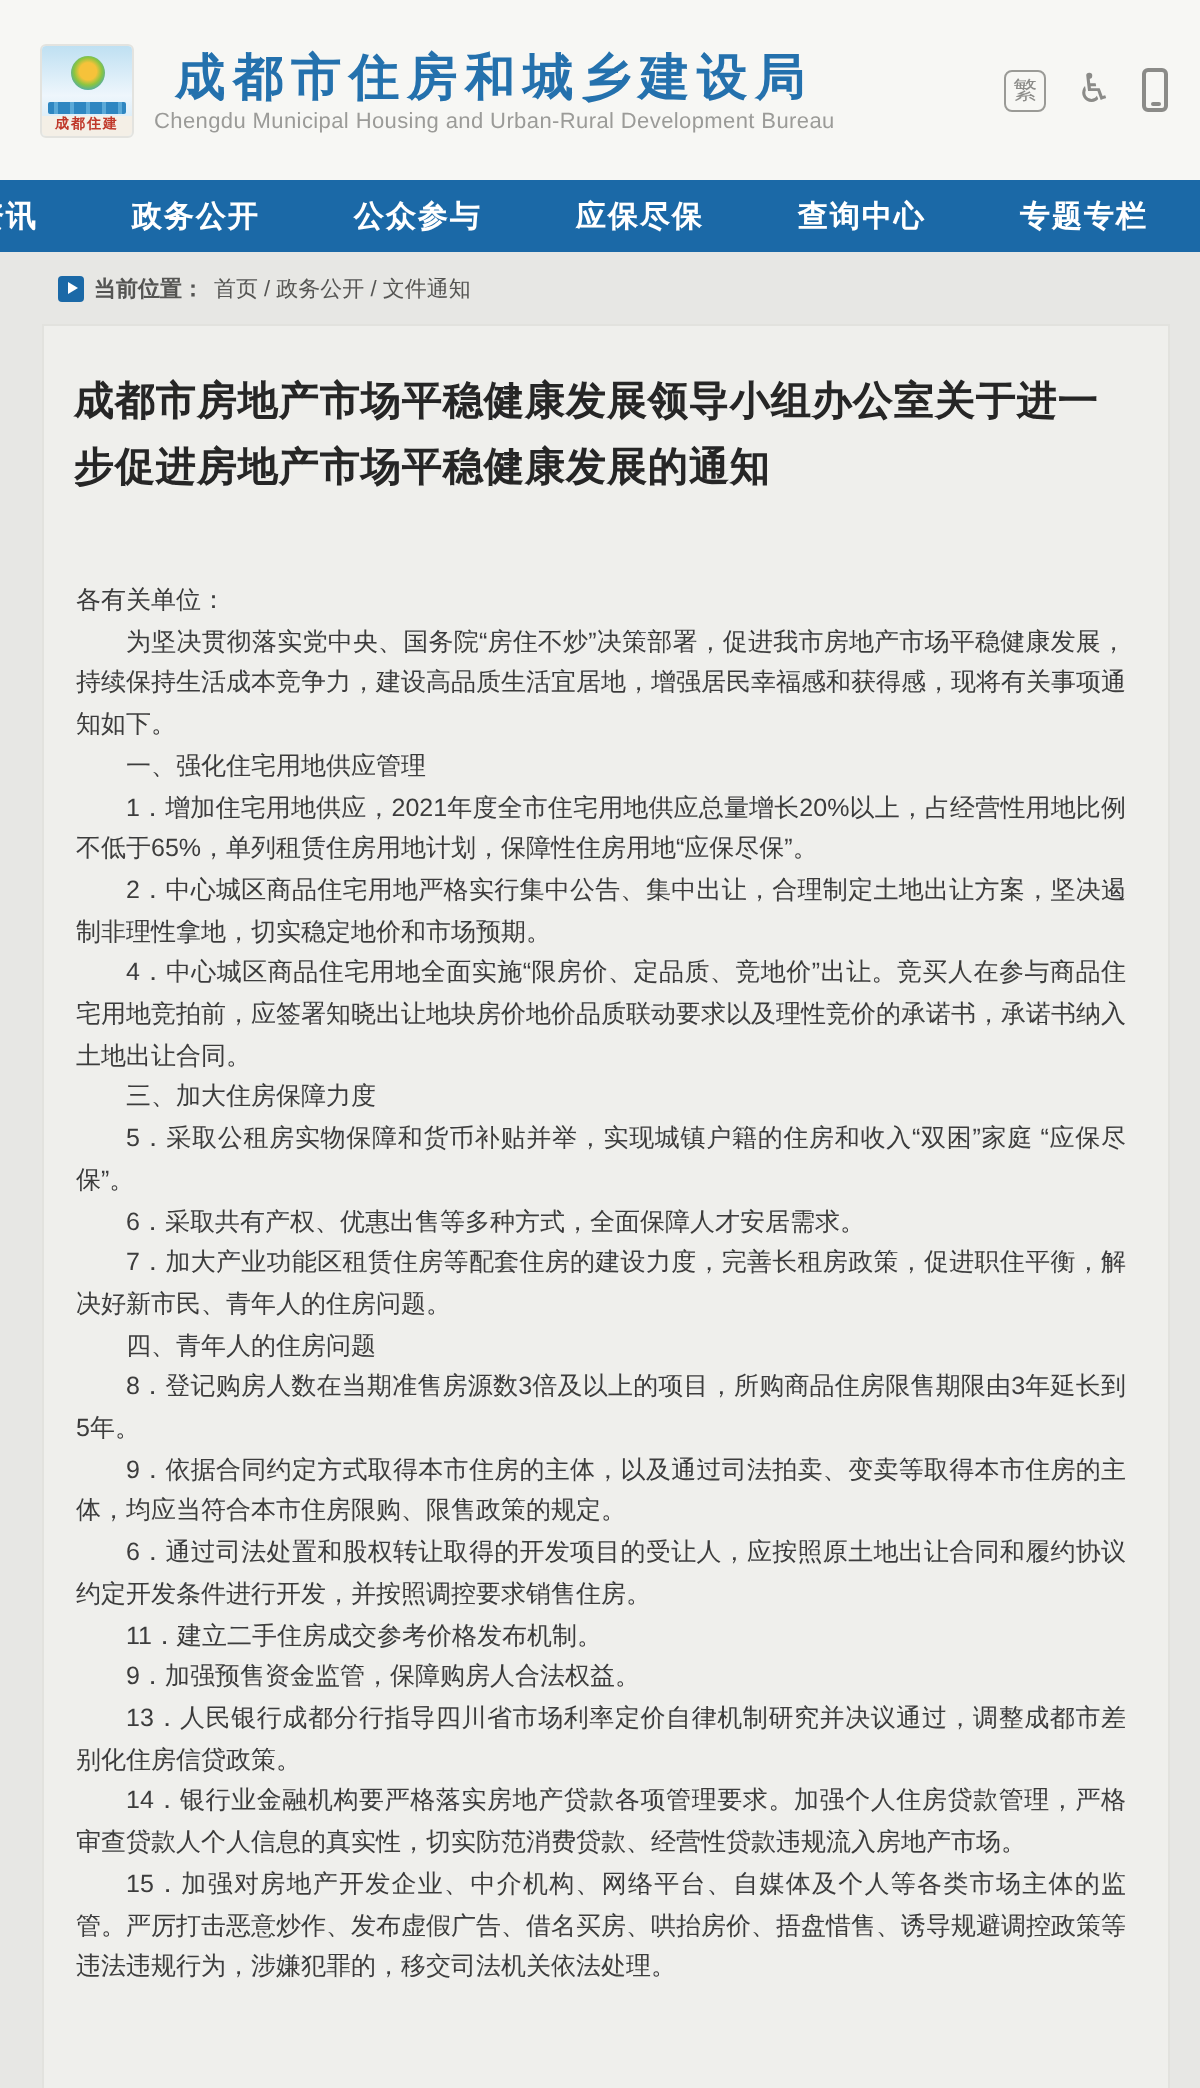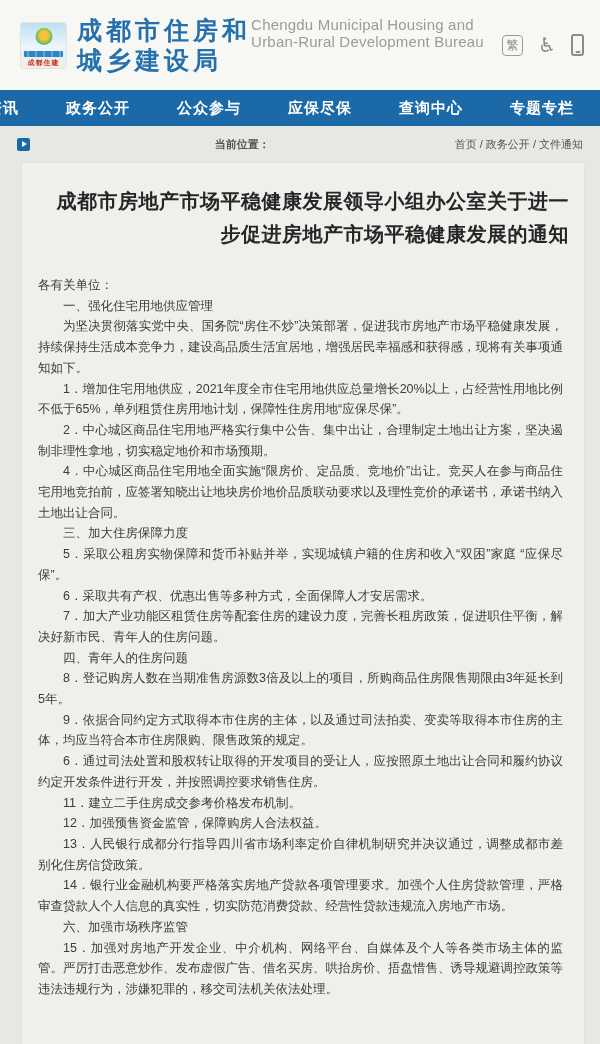--- a/index.html
+++ b/index.html
@@ -32,26 +32,26 @@
     width: 17px; height: 17px; border-radius: 50%;
     background: radial-gradient(circle at 50% 45%, #f6c23a 0 34%, #8bc540 55%, #35a1d4 85%);
   }
   .logo-skyline { position: absolute; bottom: 11px; left: 3px; right: 3px; height: 6px;
     background: repeating-linear-gradient(90deg,#2e86c1 0 3px,#5aa9d8 3px 5px,#2e86c1 5px 8px); border-radius: 1px; }
   .logo-text {
     position: absolute; bottom: 0; width: 100%;
     text-align: center; font-size: 7px; font-weight: bold; color: #c0392b;
     letter-spacing: 1px; line-height: 10px; background: #f4efe6;
   }
-  .titles { display: flex; flex-direction: row; }
+  .titles { display: flex; flex-direction: column; text-align: center; }
   .site-title {
     font-size: 25px; font-weight: bold; color: #2471ad;
     letter-spacing: 4px; line-height: 30px;
   }
-  .site-subtitle { font-size: 15px; color: #9b9b98; letter-spacing: 0.2px; margin-top: 1px; }
+  .site-subtitle { font-size: 11px; color: #9b9b98; letter-spacing: 0.2px; margin-top: 1px; }
   .header-icons { margin-left: auto; display: flex; align-items: center; gap: 15px; color: #8b8b88; }
   .zh-toggle {
     width: 21px; height: 21px; border: 1px solid #9a9a96; border-radius: 4px;
     font-size: 12px; display: flex; align-items: center; justify-content: center;
     color: #8b8b88; cursor: pointer;
   }
   .wheel-icon { font-size: 20px; line-height: 20px; cursor: pointer; }
   .phone-icon {
     width: 13px; height: 22px; border: 2px solid #8b8b88; border-radius: 3px;
     position: relative; cursor: pointer;
@@ -66,22 +66,22 @@
     display: flex; align-items: center; justify-content: space-between;
     padding-right: 26px; overflow: hidden;
   }
   .nav-item {
     color: #ffffff; font-size: 15px; font-weight: bold;
     letter-spacing: 1px; white-space: nowrap; cursor: pointer;
   }
   .nav-item:first-child { margin-left: -13px; }
   
   .breadcrumb-row {
-    height: 36px; display: flex; align-items: center; justify-content: space-between;
-    padding: 0 17px; font-size: 11px; color: #555553; gap: 5px;
+    height: 36px; display: flex; align-items: center; justify-content: flex-start;
+    padding: 0 29px; font-size: 11px; color: #555553; gap: 5px;
   }
   .crumb-icon {
     width: 13px; height: 13px; background: #1b69a7; border-radius: 2px;
     display: flex; align-items: center; justify-content: center; flex: 0 0 auto;
   }
   .crumb-icon::after {
     content: ""; width: 0; height: 0;
     border-left: 5px solid #ffffff; border-top: 3.5px solid transparent; border-bottom: 3.5px solid transparent;
     margin-left: 1px;
   }
@@ -91,30 +91,30 @@
   .panel {
     margin: 0 15px 0 21px;
     background: #efefec;
     border: 1px solid #e2e2de;
     border-bottom: none;
     height: 882px;
     padding: 0 9px;
     overflow: hidden;
   }
   .article-title {
-    text-align: right; font-weight: bold; font-size: 20px; color: #262626;
+    text-align: left; font-weight: bold; font-size: 20px; color: #262626;
     line-height: 33px; padding: 22px 6px 13px; letter-spacing: 0.5px;
   }
   .doc {
     padding: 11px 12px 0 7px;
     font-size: 12.5px; line-height: 20.7px; color: #3c3c3c;
     text-align: justify;
   }
   .doc p { text-indent: 2em; margin: 0; }
-  .doc p.salutation { text-indent: 0; }
+  .doc p.salutation { text-indent: 0; margin-top: 15px; }
 </style>
 </head>
 <body>
 
 <div class="header">
   <div class="logo">
     <div class="logo-sky"></div>
     <div class="logo-swirl"></div>
     <div class="logo-skyline"></div>
     <div class="logo-text">成都住建</div>
@@ -142,33 +142,32 @@
 <div class="breadcrumb-row">
   <span class="crumb-icon"></span>
   <span class="crumb-label">当前位置：</span>
   <span class="crumb-path">首页 / 政务公开 / 文件通知</span>
 </div>
 
 <div class="panel">
   <div class="article-title">成都市房地产市场平稳健康发展领导小组办公室关于进一步促进房地产市场平稳健康发展的通知</div>
   <div class="doc" id="doc-body">
     <p class="salutation">各有关单位：</p>
-  <p>一、强化住宅用地供应管理</p>
-      <p>为坚决贯彻落实党中央、国务院“房住不炒”决策部署，促进我市房地产市场平稳健康发展，持续保持生活成本竞争力，建设高品质生活宜居地，增强居民幸福感和获得感，现将有关事项通知如下。</p>
+  <p>为坚决贯彻落实党中央、国务院“房住不炒”决策部署，促进我市房地产市场平稳健康发展，持续保持生活成本竞争力，建设高品质生活宜居地，增强居民幸福感和获得感，现将有关事项通知如下。</p>
+      <p>一、强化住宅用地供应管理</p>
       <p>1．增加住宅用地供应，2021年度全市住宅用地供应总量增长20%以上，占经营性用地比例不低于65%，单列租赁住房用地计划，保障性住房用地“应保尽保”。</p>
       <p>2．中心城区商品住宅用地严格实行集中公告、集中出让，合理制定土地出让方案，坚决遏制非理性拿地，切实稳定地价和市场预期。</p>
       <p>4．中心城区商品住宅用地全面实施“限房价、定品质、竞地价”出让。竞买人在参与商品住宅用地竞拍前，应签署知晓出让地块房价地价品质联动要求以及理性竞价的承诺书，承诺书纳入土地出让合同。</p>
       <p>三、加大住房保障力度</p>
       <p>5．采取公租房实物保障和货币补贴并举，实现城镇户籍的住房和收入“双困”家庭 “应保尽保”。</p>
       <p>6．采取共有产权、优惠出售等多种方式，全面保障人才安居需求。</p>
       <p>7．加大产业功能区租赁住房等配套住房的建设力度，完善长租房政策，促进职住平衡，解决好新市民、青年人的住房问题。</p>
       <p>四、青年人的住房问题</p>
       <p>8．登记购房人数在当期准售房源数3倍及以上的项目，所购商品住房限售期限由3年延长到5年。</p>
       <p>9．依据合同约定方式取得本市住房的主体，以及通过司法拍卖、变卖等取得本市住房的主体，均应当符合本市住房限购、限售政策的规定。</p>
       <p>6．通过司法处置和股权转让取得的开发项目的受让人，应按照原土地出让合同和履约协议约定开发条件进行开发，并按照调控要求销售住房。</p>
       <p>11．建立二手住房成交参考价格发布机制。</p>
-      <p>12．加强预售资金监管，保障购房人合法权益。</p>
+      <p>9．加强预售资金监管，保障购房人合法权益。</p>
       <p>13．人民银行成都分行指导四川省市场利率定价自律机制研究并决议通过，调整成都市差别化住房信贷政策。</p>
       <p>14．银行业金融机构要严格落实房地产贷款各项管理要求。加强个人住房贷款管理，严格审查贷款人个人信息的真实性，切实防范消费贷款、经营性贷款违规流入房地产市场。</p>
-      <p>六、加强市场秩序监管</p>
       <p>15．加强对房地产开发企业、中介机构、网络平台、自媒体及个人等各类市场主体的监管。严厉打击恶意炒作、发布虚假广告、借名买房、哄抬房价、捂盘惜售、诱导规避调控政策等违法违规行为，涉嫌犯罪的，移交司法机关依法处理。</p>
     </div>
 </div>
 
 </body></html>

